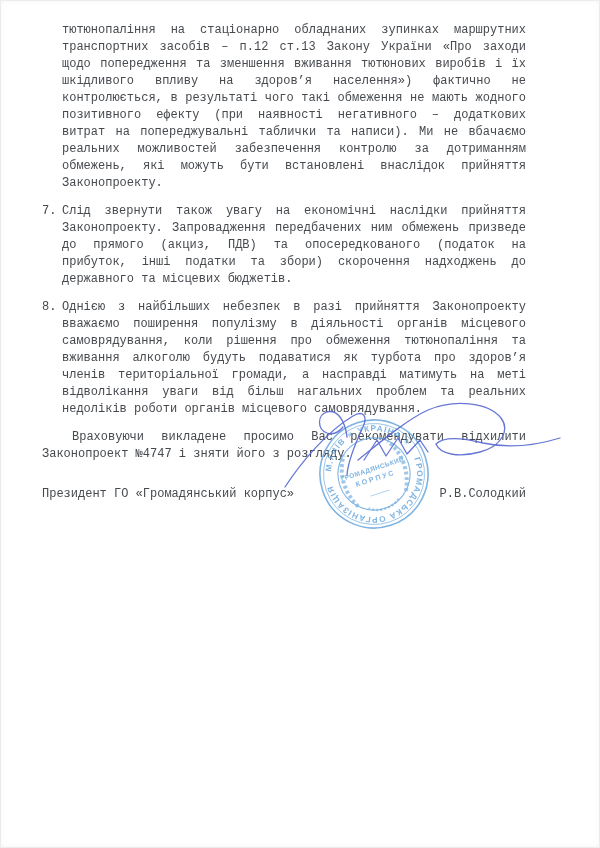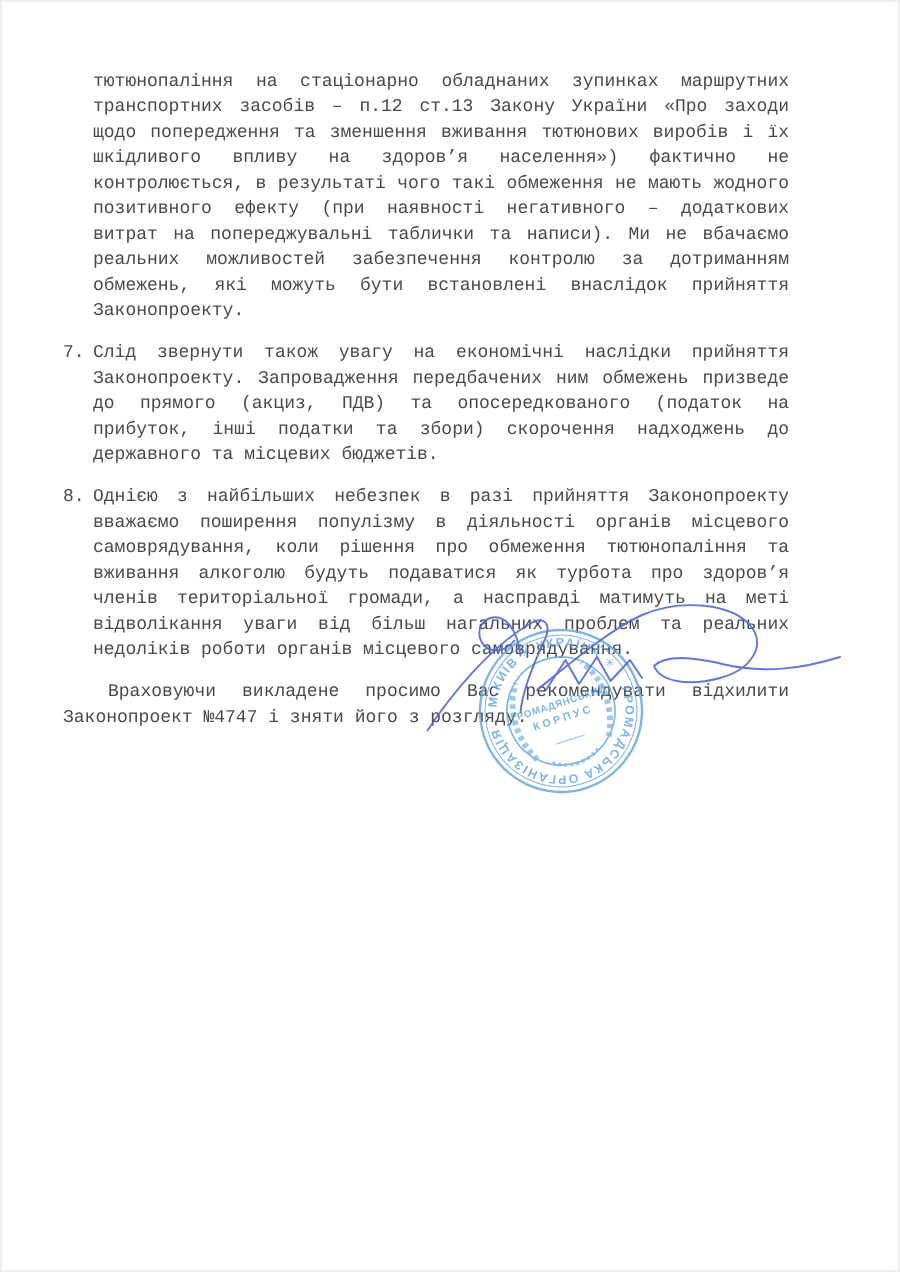--- a/index.html
+++ b/index.html
@@ -9,21 +9,21 @@
     font-family:"Liberation Mono","DejaVu Sans Mono",monospace;
     color:#464a4f;
     position:relative;
     overflow:hidden;
     box-shadow:inset 0 0 0 1px #ececec, inset 0 0 6px rgba(0,0,0,.05);
   }
   .page{
     position:relative;
     box-sizing:border-box;
     width:568px;height:848px;
-    padding:46px 42px 0 42px;
+    padding:22px 42px 0 42px;
     font-size:12px;
     line-height:17px;
   }
   .para{ text-align:justify; }
   .cont{ margin-left:20px; margin-bottom:11px; }
   .list-item{ display:flex; margin-bottom:11px; }
   .list-item .num{ width:20px; flex:0 0 20px; }
   .list-item .txt{ flex:1; text-align:justify;font-family:Liberation Mono, monospace; }
   .closing{ text-indent:30px; margin-top:4px; }
   .salutation{ margin-top:41px; margin-left:48px; }
@@ -62,20 +62,24 @@
   </div>
 
   <div class="list-item">
     <span class="num">8.</span>
     <div class="txt">Однією з найбільших небезпек в разі прийняття Законопроекту вважаємо поширення популізму в діяльності органів місцевого самоврядування, коли рішення про обмеження тютюнопаління та вживання алкоголю будуть подаватися як турбота про здоров’я членів територіальної громади, а насправді матимуть на меті відволікання уваги від більш нагальних проблем та реальних недоліків роботи органів місцевого самоврядування.</div>
   </div>
 
   <div class="para closing">Враховуючи викладене просимо Вас рекомендувати відхилити Законопроект №4747 і зняти його з розгляду.</div>
 
 
+  <div class="sign-row">
+    <div>Президент ГО «Громадянський корпус»</div>
+    <div>Р.В.Солодкий</div>
+  </div>
 
   <svg class="stamp-sig" viewBox="0 0 312 185" xmlns="http://www.w3.org/2000/svg">
 
     <g class="stamp" transform="translate(116,82) rotate(-18)" fill="none" stroke="#64a4dc">
       <defs>
         <path id="arcTop" d="M -43 0 A 43 43 0 1 1 43 0"></path>
         <path id="arcBot" d="M 43 0 A 43 43 0 1 1 -43 0"></path>
       </defs>
       <circle r="54" stroke-width="1.6"></circle>
       <circle r="50.5" stroke-width="0.7"></circle>

